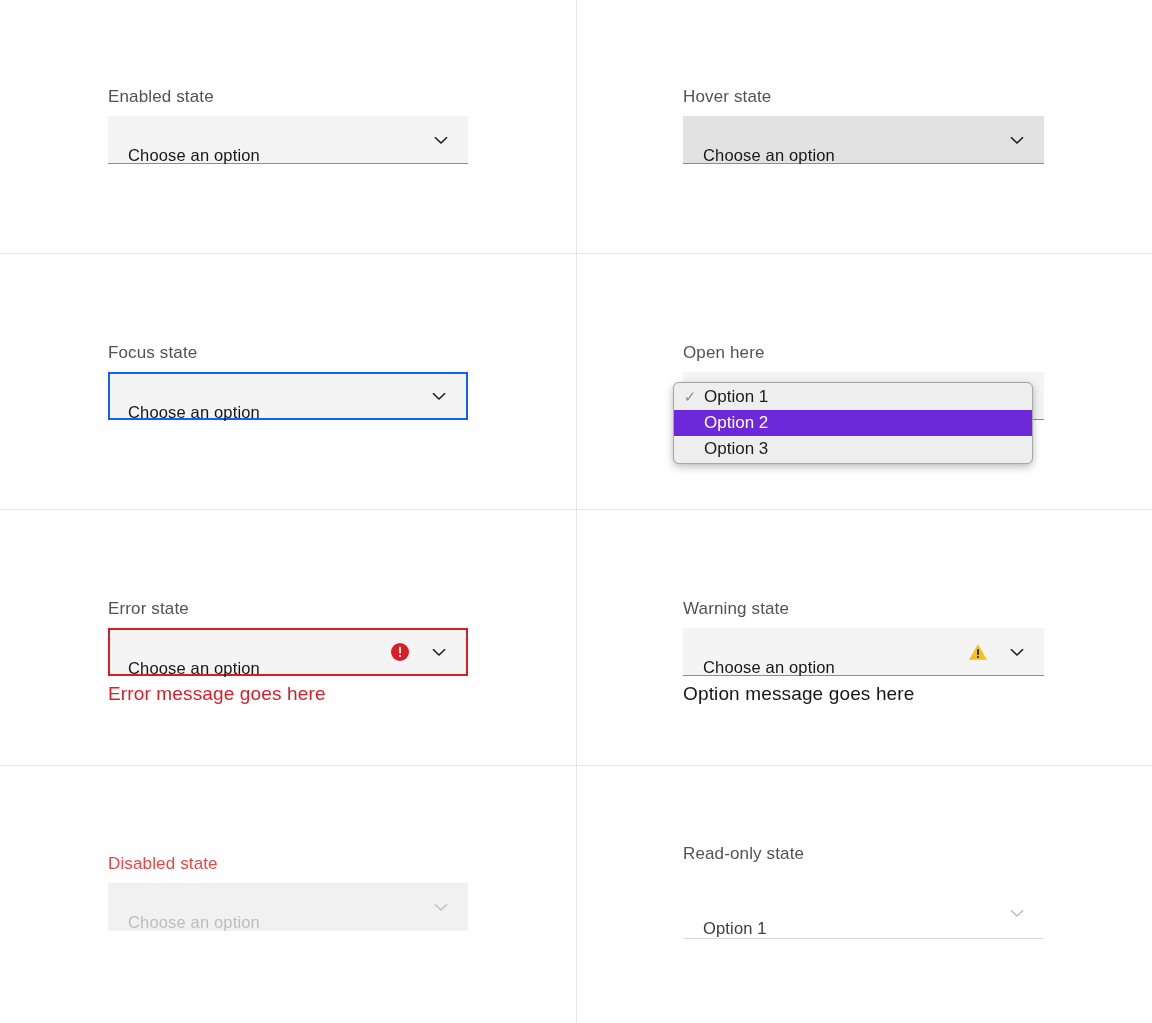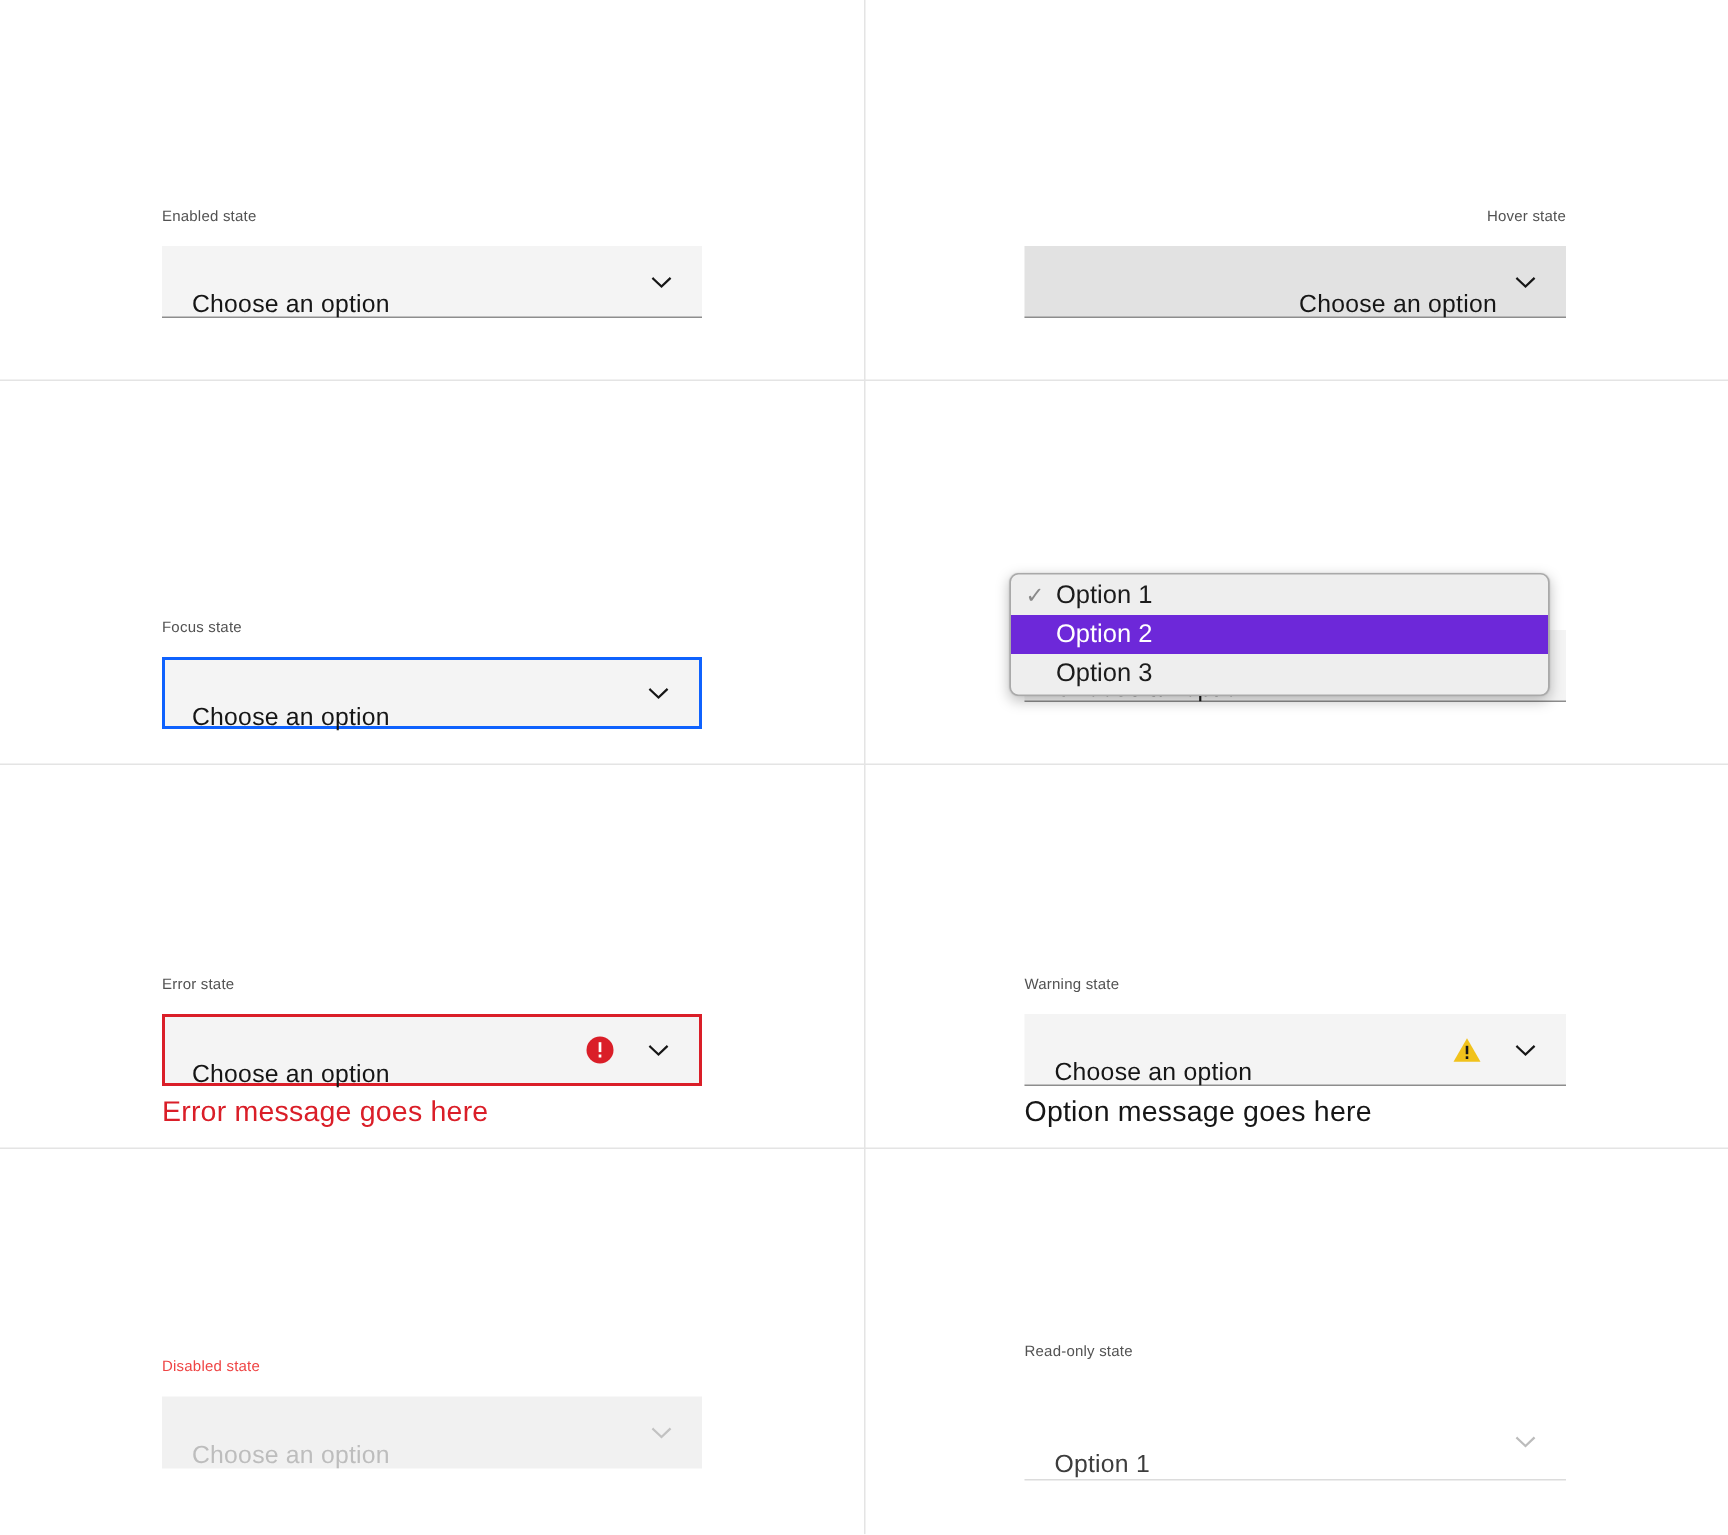--- a/index.html
+++ b/index.html
@@ -38,26 +38,25 @@
   .h3 { top: 765px; }
 
   
   .cell {
     position: absolute;
     width: 576px;
   }
   .cell-inner { position: relative; }
 
   .field-label {
-    font-size: 10px;
+    font-size: 17px;
     line-height: 18px;
     color: #525252;
     letter-spacing: 0.14px;
     white-space: nowrap;
-    margin-top: 48px;
   }
   .field-label.muted { color: #ef4444; }
 
   
   .select {
     position: relative;
     height: 48px;
     background: #f4f4f4;
     border: none;
     border-bottom: 1px solid #8d8d8d;
@@ -187,34 +186,34 @@
         <span class="chevron">
           <svg width="22" height="22" viewBox="0 0 22 22">
               <path d="M5.5 8.8 L11 14 L16.5 8.8" fill="none" stroke="#161616" stroke-width="1.5" stroke-linecap="square"></path>
             </svg>
         </span>
       </div>
     </div>
   </div>
 
   <div class="cell" style="left:576px; top:0px;">
-    <div class="cell-inner" style="margin-left:107px; padding-top:88px; width:361px;text-align:right;">
+    <div class="cell-inner" style="margin-left:107px; padding-top:88px; width:361px;">
       <div class="field-label">Hover state</div>
       <div class="select hover" style="margin-top:10px;">
         <span class="value">Choose an option</span>
         <span class="chevron">
           <svg width="22" height="22" viewBox="0 0 22 22">
               <path d="M5.5 8.8 L11 14 L16.5 8.8" fill="none" stroke="#161616" stroke-width="1.5" stroke-linecap="square"></path>
             </svg>
         </span>
       </div>
     </div>
   </div>
 
-  <div class="cell" style="left:0px; top:272px;">
+  <div class="cell" style="left:0px; top:254px;">
     <div class="cell-inner" style="margin-left:108px; padding-top:90px; width:360px;">
       <div class="field-label">Focus state</div>
       <div class="select focus" style="margin-top:10px;">
         <span class="value">Choose an option</span>
         <span class="chevron">
           <svg width="22" height="22" viewBox="0 0 22 22">
               <path d="M5.5 8.8 L11 14 L16.5 8.8" fill="none" stroke="#161616" stroke-width="1.5" stroke-linecap="square"></path>
             </svg>
         </span>
       </div>

